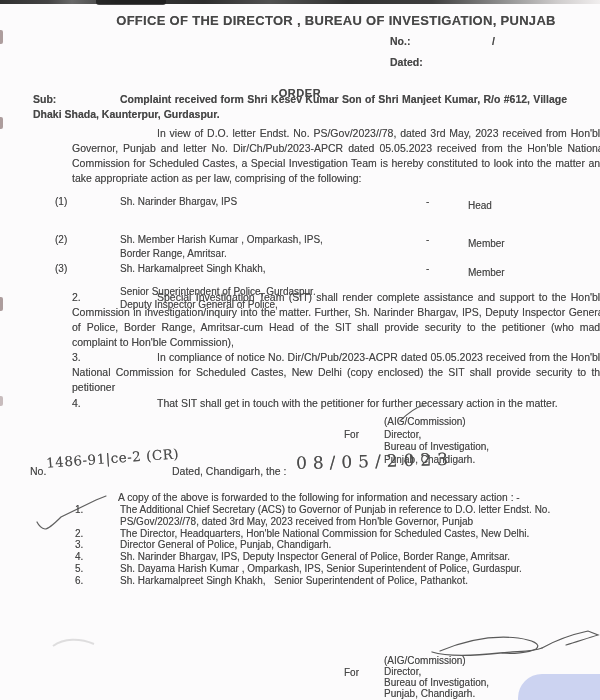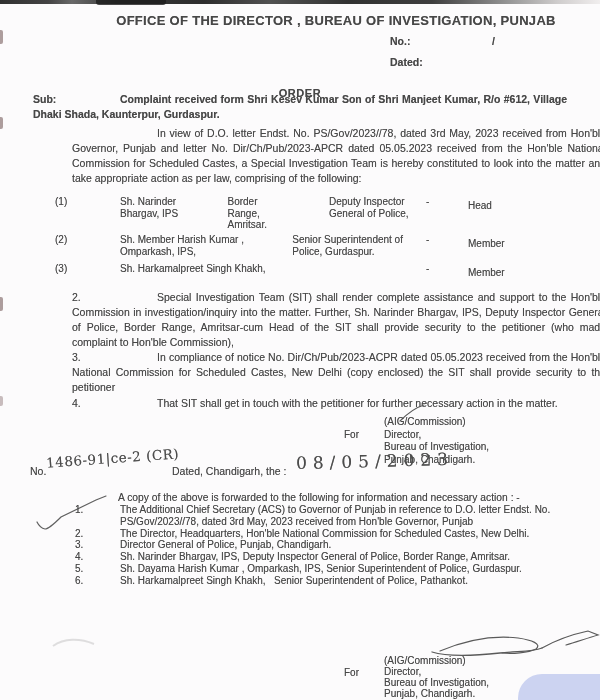--- a/index.html
+++ b/index.html
@@ -22,21 +22,21 @@
   .header{top:13px;font-size:13px;letter-spacing:.3px;padding-left:36px;}
   .order{top:77px;font-size:11px;letter-spacing:.6px;margin-top:10px;}
   .subject{left:33px;top:92px;width:534px;font-size:10.5px;line-height:14.5px;font-weight:bold;}
   .sub-label{display:inline-block;width:87px;}
   .para{left:33px;width:534px;font-size:10.5px;line-height:14.9px;margin-left:39px;}
   .pnum{display:inline-block;width:85px;}
   .indent1{text-indent:85px;}
   
   .mrow{left:0;width:600px;font-size:10px;line-height:11.6px;}
   .mnum{position:absolute;left:55px;top:0;}
-  .mname{position:absolute;left:120px;top:0;width:300px;display:flex;flex-direction:row;gap:40px;}
+  .mname{position:absolute;left:120px;top:0;width:300px;display:flex;flex-direction:column;gap:40px;}
   .mdash{position:absolute;left:426px;top:0;}
   .mrole{position:absolute;left:468px;top:4px;}
   
   .sig{left:384px;width:200px;font-size:10px;}
   .sig1{top:416px;line-height:12.7px;}
   .sig2{top:656px;line-height:10.9px;}
   .for1{left:344px;top:429px;font-size:10px;}
   .for2{left:344px;top:667px;font-size:10px;}
   
   .disp-no{left:30px;top:465px;font-size:10.5px;}

